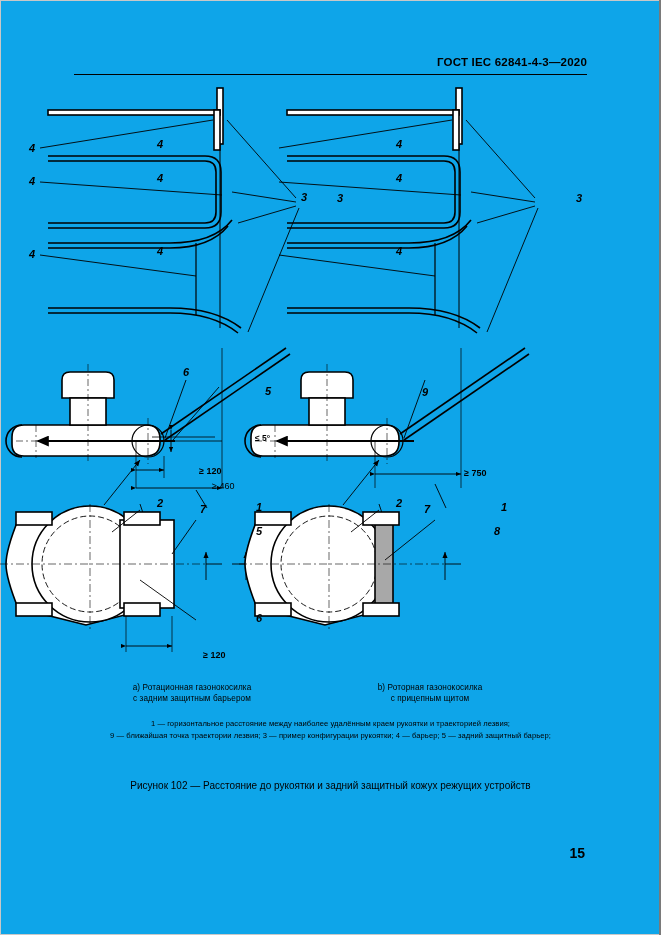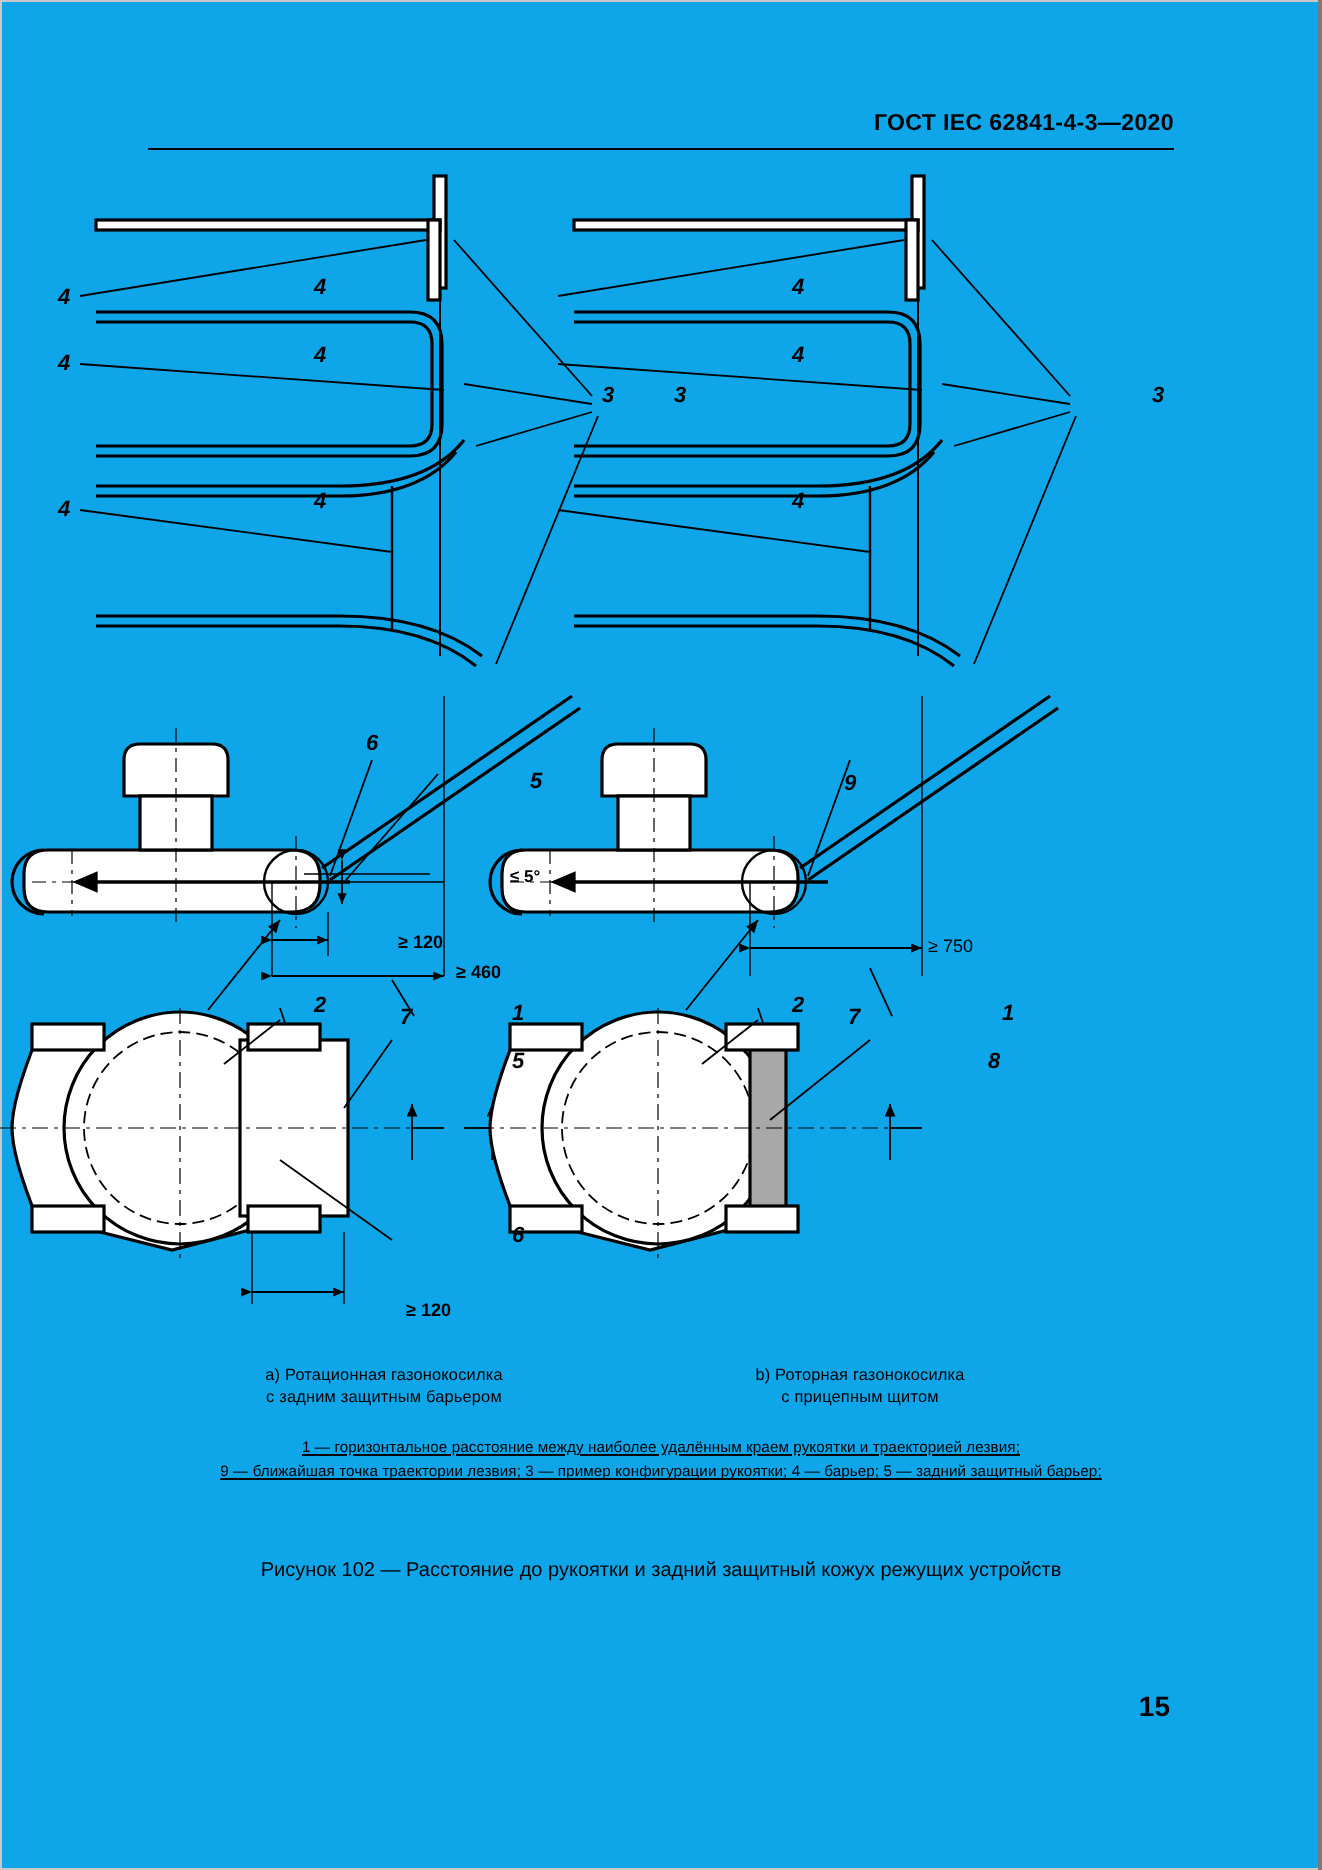--- a/index.html
+++ b/index.html
@@ -71,21 +71,20 @@
   
   .legend {
     position: absolute;
     left: 74px;
     top: 718px;
     width: 513px;
     font-size: 7.6px;
     line-height: 12.4px;
     text-align: center;
     letter-spacing: 0.05px;
-    text-decoration: underline;
   }
 
   
   .figcaption {
     position: absolute;
     left: 74px;
     top: 779px;
     width: 513px;
     font-size: 10px;
     line-height: 14px;
@@ -322,33 +321,33 @@
     <span style="position:absolute;left:396px;top:245px;font-size:11px;font-style:italic;font-weight:bold;">4</span>
     <span style="position:absolute;left:576px;top:192px;font-size:11px;font-style:italic;font-weight:bold;">3</span>
 
     <span style="position:absolute;left:183px;top:366px;font-size:11px;font-style:italic;font-weight:bold;">6</span>
     <span style="position:absolute;left:265px;top:385px;font-size:11px;font-style:italic;font-weight:bold;">5</span>
     <span style="position:absolute;left:157px;top:497px;font-size:11px;font-style:italic;font-weight:bold;">2</span>
     <span style="position:absolute;left:200px;top:503px;font-size:11px;font-style:italic;font-weight:bold;">7</span>
     <span style="position:absolute;left:256px;top:501px;font-size:11px;font-style:italic;font-weight:bold;">1</span>
 
     <span style="position:absolute;left:199px;top:466px;font-size:9px;font-weight:bold;">≥ 120</span>
-    <span style="position:absolute;left:228px;top:481px;font-size:9px;font-weight:bold;">≥ 460</span>
+    <span style="position:absolute;left:212px;top:481px;font-size:9px;font-weight:normal;">≥ 460</span>
     <span style="position:absolute;left:255px;top:433px;font-size:8.5px;font-weight:bold;">≤ 5°</span>
     <span style="position:absolute;left:203px;top:650px;font-size:9px;font-weight:bold;">≥ 120</span>
 
     <span style="position:absolute;left:196px;top:505px;font-size:11px;font-style:italic;font-weight:bold;opacity:0">7</span>
     <span style="position:absolute;left:256px;top:525px;font-size:11px;font-style:italic;font-weight:bold;">5</span>
     <span style="position:absolute;left:256px;top:612px;font-size:11px;font-style:italic;font-weight:bold;">6</span>
 
     <span style="position:absolute;left:422px;top:386px;font-size:11px;font-style:italic;font-weight:bold;">9</span>
     <span style="position:absolute;left:396px;top:497px;font-size:11px;font-style:italic;font-weight:bold;">2</span>
     <span style="position:absolute;left:424px;top:503px;font-size:11px;font-style:italic;font-weight:bold;">7</span>
     <span style="position:absolute;left:501px;top:501px;font-size:11px;font-style:italic;font-weight:bold;">1</span>
-    <span style="position:absolute;left:464px;top:468px;font-size:9px;font-weight:normal;">≥ 750</span>
+    <span style="position:absolute;left:464px;top:468px;font-size:9px;font-weight:bold;">≥ 750</span>
 
     <span style="position:absolute;left:494px;top:525px;font-size:11px;font-style:italic;font-weight:bold;">8</span>
   </div>
 
   <div class="subcaption left">
     <div>a) Ротационная газонокосилка</div>
     <div>с задним защитным барьером</div>
   </div>
   <div class="subcaption right">
     <div>b) Роторная газонокосилка</div>

